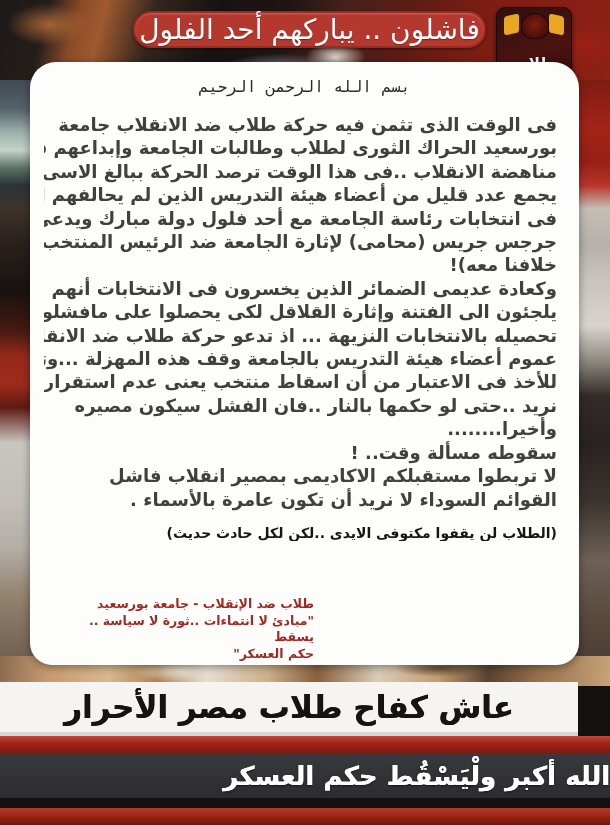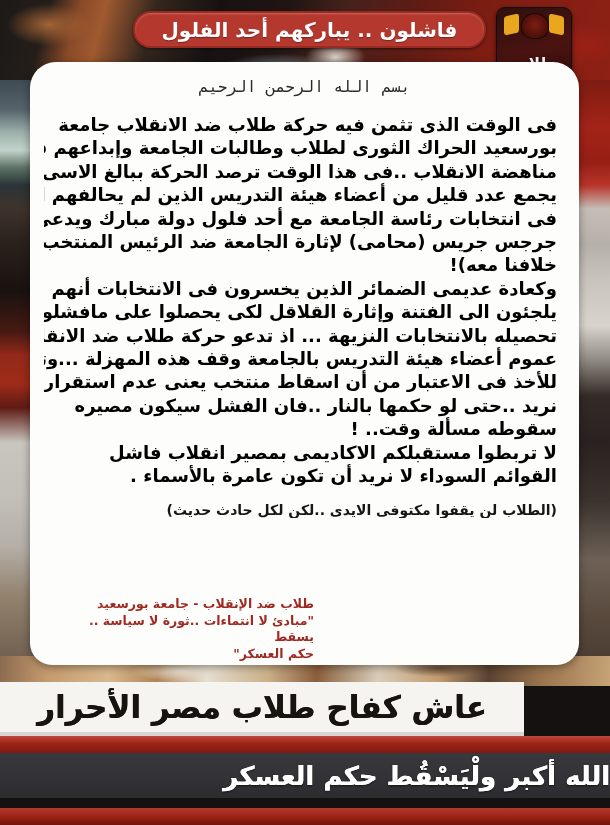--- a/index.html
+++ b/index.html
@@ -34,21 +34,21 @@
   }
 
   
   .top-banner{
     position:absolute;left:133px;top:11px;width:349px;height:33px;
     background:var(--banner-red,#b5382e);
     border:2px solid #992a21;border-radius:18px;
     display:flex;align-items:center;justify-content:center;
     box-shadow:0 1px 3px rgba(0,0,0,.5), inset 0 1px 2px rgba(255,255,255,.25);
   }
-  .top-banner span{direction:rtl;color:#fff;font-weight:bold;font-size:20px;white-space:nowrap;text-shadow:0 1px 1px rgba(0,0,0,.35);}
+  .top-banner span{direction:rtl;color:#fff;font-weight:normal;font-size:28px;white-space:nowrap;text-shadow:0 1px 1px rgba(0,0,0,.35);}
 
   
   .logo{
     position:absolute;left:496px;top:7px;width:74px;height:100px;
     background:linear-gradient(160deg,#2e100e 0%,#4a1310 45%,#260a09 100%);
     border:1px solid #120d0c;border-radius:9px;
     box-shadow:0 2px 4px rgba(0,0,0,.6);
     text-align:center;overflow:hidden;
   }
   .emblem{position:relative;height:26px;margin:4px 7px 0 7px;}
@@ -74,36 +74,36 @@
     position:absolute;left:30px;top:62px;width:549px;height:603px;
     background:#fdfdfc;border-radius:26px 26px 22px 22px;
     box-shadow:0 2px 8px rgba(0,0,0,.4);overflow:hidden;
   }
   .basmala{
     direction:rtl;text-align:center;padding-top:15px;
     font-size:16px;color:#2a2a2a;font-weight:normal;font-family:Liberation Mono, monospace;
   }
   .body-text{
     direction:rtl;text-align:right;padding:16px 22px 0 14px;
-    font-weight:bold;font-size:18px;line-height:23.4px;color:#000000;
+    font-weight:bold;font-size:18px;line-height:23.4px;color:#404040;
   }
   .body-text .ln{white-space:nowrap;overflow:hidden;}
   .closing{
     direction:rtl;text-align:right;padding:14px 22px 0 14px;
     font-weight:bold;font-size:14px;color:#161616;white-space:nowrap;overflow:hidden;
   }
   .signature{
     position:absolute;left:28px;top:534px;width:256px;
     direction:rtl;
     color:var(--signature-red,#9e2b23);font-weight:bold;font-size:12.5px;line-height:16.5px;
   }
 
   
   .banner-white{
-    position:absolute;left:0;top:682px;width:524px;height:50px;
+    position:absolute;left:0;top:682px;width:578px;height:50px;
     background:#f6f4f0;border-bottom:4px solid #d8d6d2;
     display:flex;align-items:center;justify-content:center;
   }
   .banner-white span{direction:rtl;color:#17140f;font-weight:bold;font-size:31px;white-space:nowrap;text-shadow:0.4px 0 #17140f;}
   .stripe{position:absolute;left:0;width:610px;}
   .stripe-1{top:736px;height:17px;background:linear-gradient(#c0473c,var(--stripe-red,#9e2317) 45%,#7e1a10);}
   .stripe-2{top:808px;height:17px;background:linear-gradient(#b13a2f,var(--stripe-red,#9e2317) 50%,#701508);}
   .band-dark{
     position:absolute;left:0;top:753px;width:610px;height:45px;
     background:linear-gradient(var(--band-dark,#39383c),#323136 60%,#2c2b30);
@@ -147,20 +147,21 @@
       <div class="ln">يجمع عدد قليل من أعضاء هيئة التدريس الذين لم يحالفهم الحظ</div>
       <div class="ln">فى انتخابات رئاسة الجامعة مع أحد فلول دولة مبارك ويدعى /</div>
       <div class="ln">جرجس جريس (محامى) لإثارة الجامعة ضد الرئيس المنتخب (رغم</div>
       <div class="ln">خلافنا معه)!</div>
       <div class="ln">وكعادة عديمى الضمائر الذين يخسرون فى الانتخابات أنهم</div>
       <div class="ln">يلجئون الى الفتنة وإثارة القلاقل لكى يحصلوا على مافشلوا فى</div>
       <div class="ln">تحصيله بالانتخابات النزيهة ... اذ تدعو حركة طلاب ضد الانقلاب</div>
       <div class="ln">عموم أعضاء هيئة التدريس بالجامعة وقف هذه المهزلة ...وتدعو</div>
       <div class="ln">للأخذ فى الاعتبار من أن اسقاط منتخب يعنى عدم استقرار المقعد</div>
       <div class="ln">نريد ..حتى لو حكمها بالنار ..فان الفشل سيكون مصيره</div>
+      <div class="ln">وأخيرا........</div>
       <div class="ln">سقوطه مسألة وقت.. !</div>
       <div class="ln">لا تربطوا مستقبلكم الاكاديمى بمصير انقلاب فاشل</div>
       <div class="ln">القوائم السوداء لا نريد أن تكون عامرة بالأسماء .</div>
     </div>
     <div class="closing">(الطلاب لن يقفوا مكتوفى الايدى ..لكن لكل حادث حديث)</div>
     <div class="signature">
       <div>طلاب ضد الإنقلاب - جامعة بورسعيد</div>
       <div>"مبادئ لا انتماءات ..ثورة لا سياسة .. يسقط</div>
       <div>حكم العسكر"</div>
       <div>بورسعيد</div>

